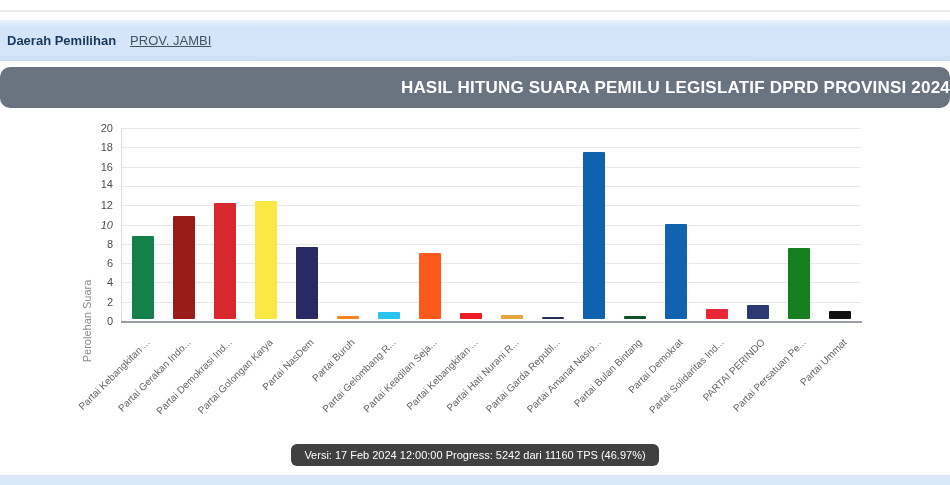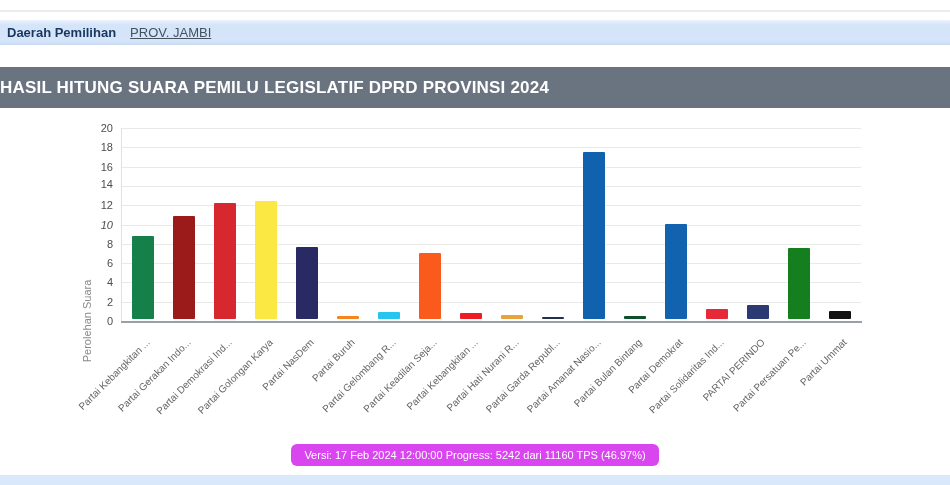--- a/index.html
+++ b/index.html
@@ -3,48 +3,48 @@
 <meta charset="utf-8">
 <style>
   * { margin: 0; padding: 0; box-sizing: border-box; }
   html, body { width: 950px; height: 485px; background: #ffffff; overflow: hidden;
     font-family: "Liberation Sans", sans-serif; }
   .page { position: relative; width: 950px; height: 485px; background: #fff; }
 
   .top-strip { position: absolute; left: 0; top: 0; width: 950px; height: 12px;
     background: #fff; border-bottom: 2px solid #ececec; }
 
-  .region-bar { position: absolute; left: 0; top: 20px; width: 950px; height: 25px;
+  .region-bar { position: absolute; left: 0; top: 20px; width: 950px; height: 41px;
     background: linear-gradient(180deg, #e6f0fd 0%, #d4e4f9 18%, #d6e5f9 82%, #cddff6 100%);
     border-top: 1px solid #eaf2fd; border-bottom: 1px solid #c9daf0;
     display: flex; align-items: center; text-align: right; }
   .region-label { font-weight: bold; color: #17375e; font-size: 13px; margin-left: 7px; }
   .region-value { color: #44525f; font-size: 13px; margin-left: 14px; text-decoration: underline; }
 
   .title-bar { position: absolute; left: 0; top: 67px; width: 950px; height: 41px;
-    background: #6a7380; display: flex; align-items: center; justify-content: flex-start; }
+    background: #6a7380; display: flex; align-items: center; justify-content: flex-end; border-radius: 10px; }
   .title-bar span { color: #ffffff; font-weight: bold; font-size: 17px; letter-spacing: .2px; }
 
   .chart { position: absolute; left: 0; top: 108px; width: 950px; height: 330px; }
   .y-title { position: absolute; left: 80px; top: 118px; width: 14px; height: 190px;
     display: flex; align-items: center; justify-content: center; }
   .y-title span { transform: rotate(-90deg); white-space: nowrap; font-size: 11px; color: #8a8a8a; }
 
   .plot { position: absolute; left: 121px; top: 20px; width: 739px; height: 193px;
     border-left: 1px solid #e0e0e0; }
   .gridline { position: absolute; left: 0; width: 739px; height: 1px; background: #e9e9e9; }
   .gridline.axis-zero { height: 2px; background: #9aa0a6; width: 741px; left: -1px; }
   .ytick { position: absolute; width: 26px; text-align: right; font-size: 11px; color: #4d4d4d; }
   .bar { position: absolute; bottom: 2px; width: 22px; border-radius: 1px; }
   .xlabel { position: absolute; width: 150px; text-align: right; font-size: 10px; color: #666;
     white-space: nowrap; transform: rotate(-45deg); transform-origin: 100% 50%; }
 
   .status-row { position: absolute; left: 0; top: 444px; width: 950px; height: 22px;
     display: flex; justify-content: center; }
-  .pill { background: #d946ef; color: #fff; font-size: 11px; line-height: 20px;
+  .pill { background: #404040; color: #fff; font-size: 11px; line-height: 20px;
     padding: 1px 13px; border-radius: 6px; white-space: nowrap; }
 
   .footer-strip { position: absolute; left: 0; top: 475px; width: 950px; height: 10px;
     background: #d9e8fa; }
 </style>
 </head>
 <body>
 
 <div class="page">
 

